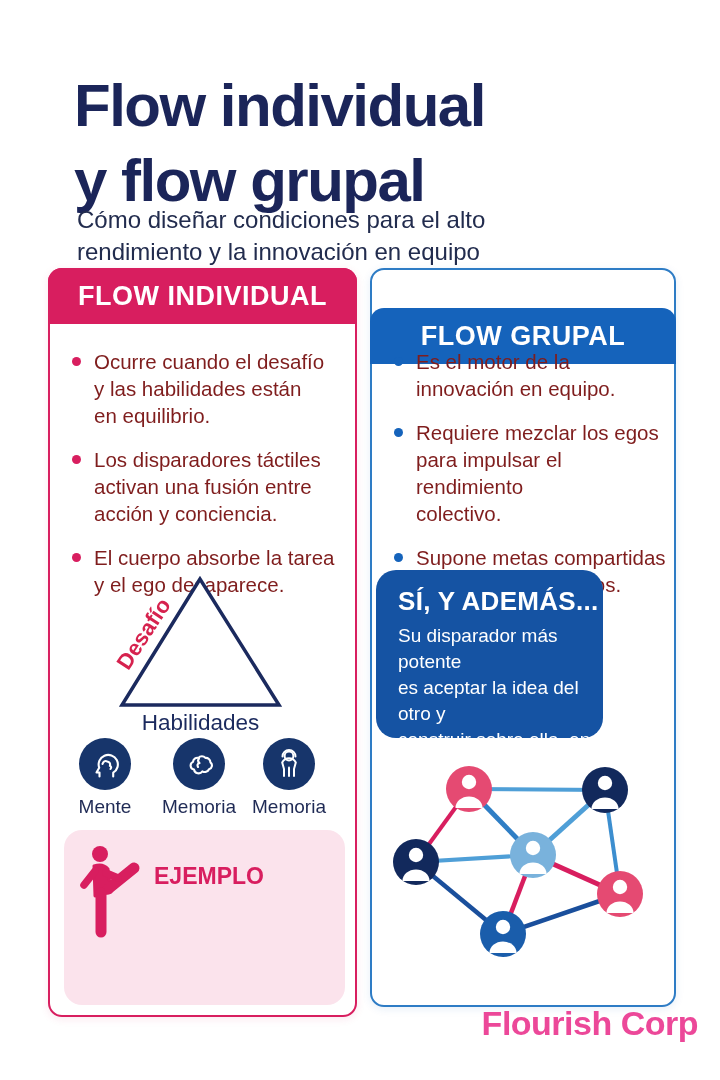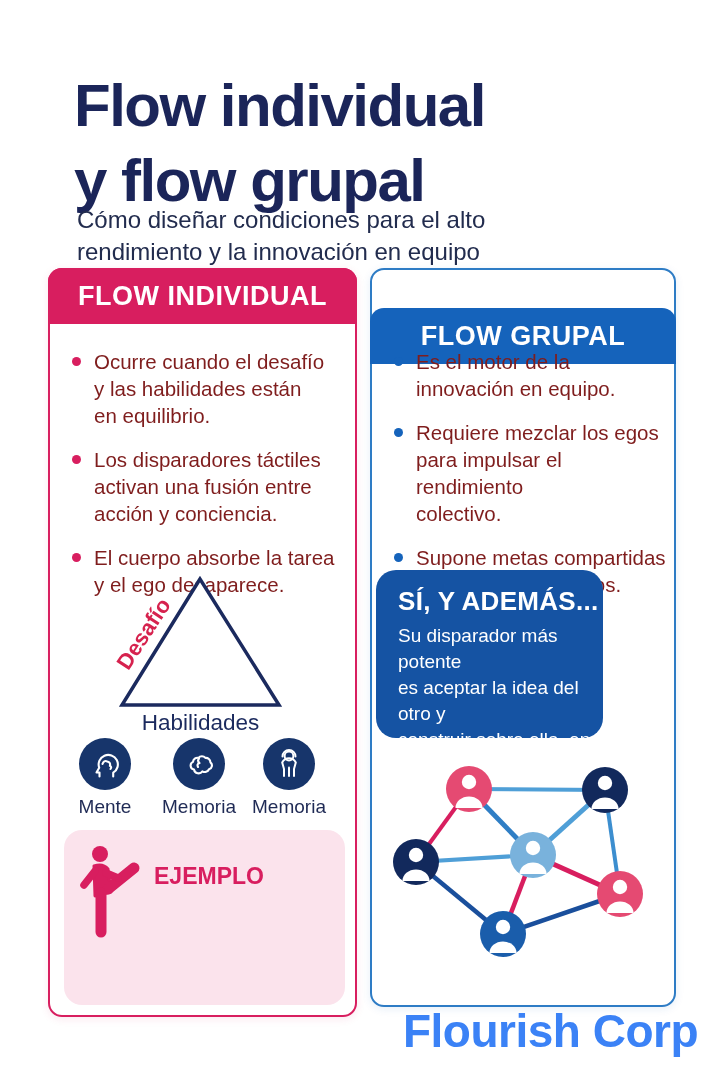--- a/index.html
+++ b/index.html
@@ -55,22 +55,22 @@
   
   .callout{position:absolute;left:4px;top:300px;width:227px;height:168px;
            background:#1553a3;border-radius:20px;color:#fff;}
   .callout-title{position:absolute;left:22px;top:16px;font-size:26px;font-weight:800;letter-spacing:.3px;}
   .callout-text{position:absolute;left:22px;top:53px;right:12px;font-size:19px;line-height:1.37;}
 
   
   .network-svg{position:absolute;left:10px;top:472px;}
 
   
-  .brand{position:absolute;right:22px;top:1004px;font-size:46px;font-weight:800;
-         color:#3b82f6;letter-spacing:-0.5px;}
+  .brand{position:absolute;right:22px;top:1004px;font-size:34px;font-weight:800;
+         color:#ec4899;letter-spacing:-0.5px;}
 </style>
 </head>
 <body>
 
 <div class="page">
 
   <h1 class="title pre">Flow individual
 y flow grupal</h1>
   <p class="subtitle pre">Cómo diseñar condiciones para el alto
 rendimiento y la innovación en equipo</p>

